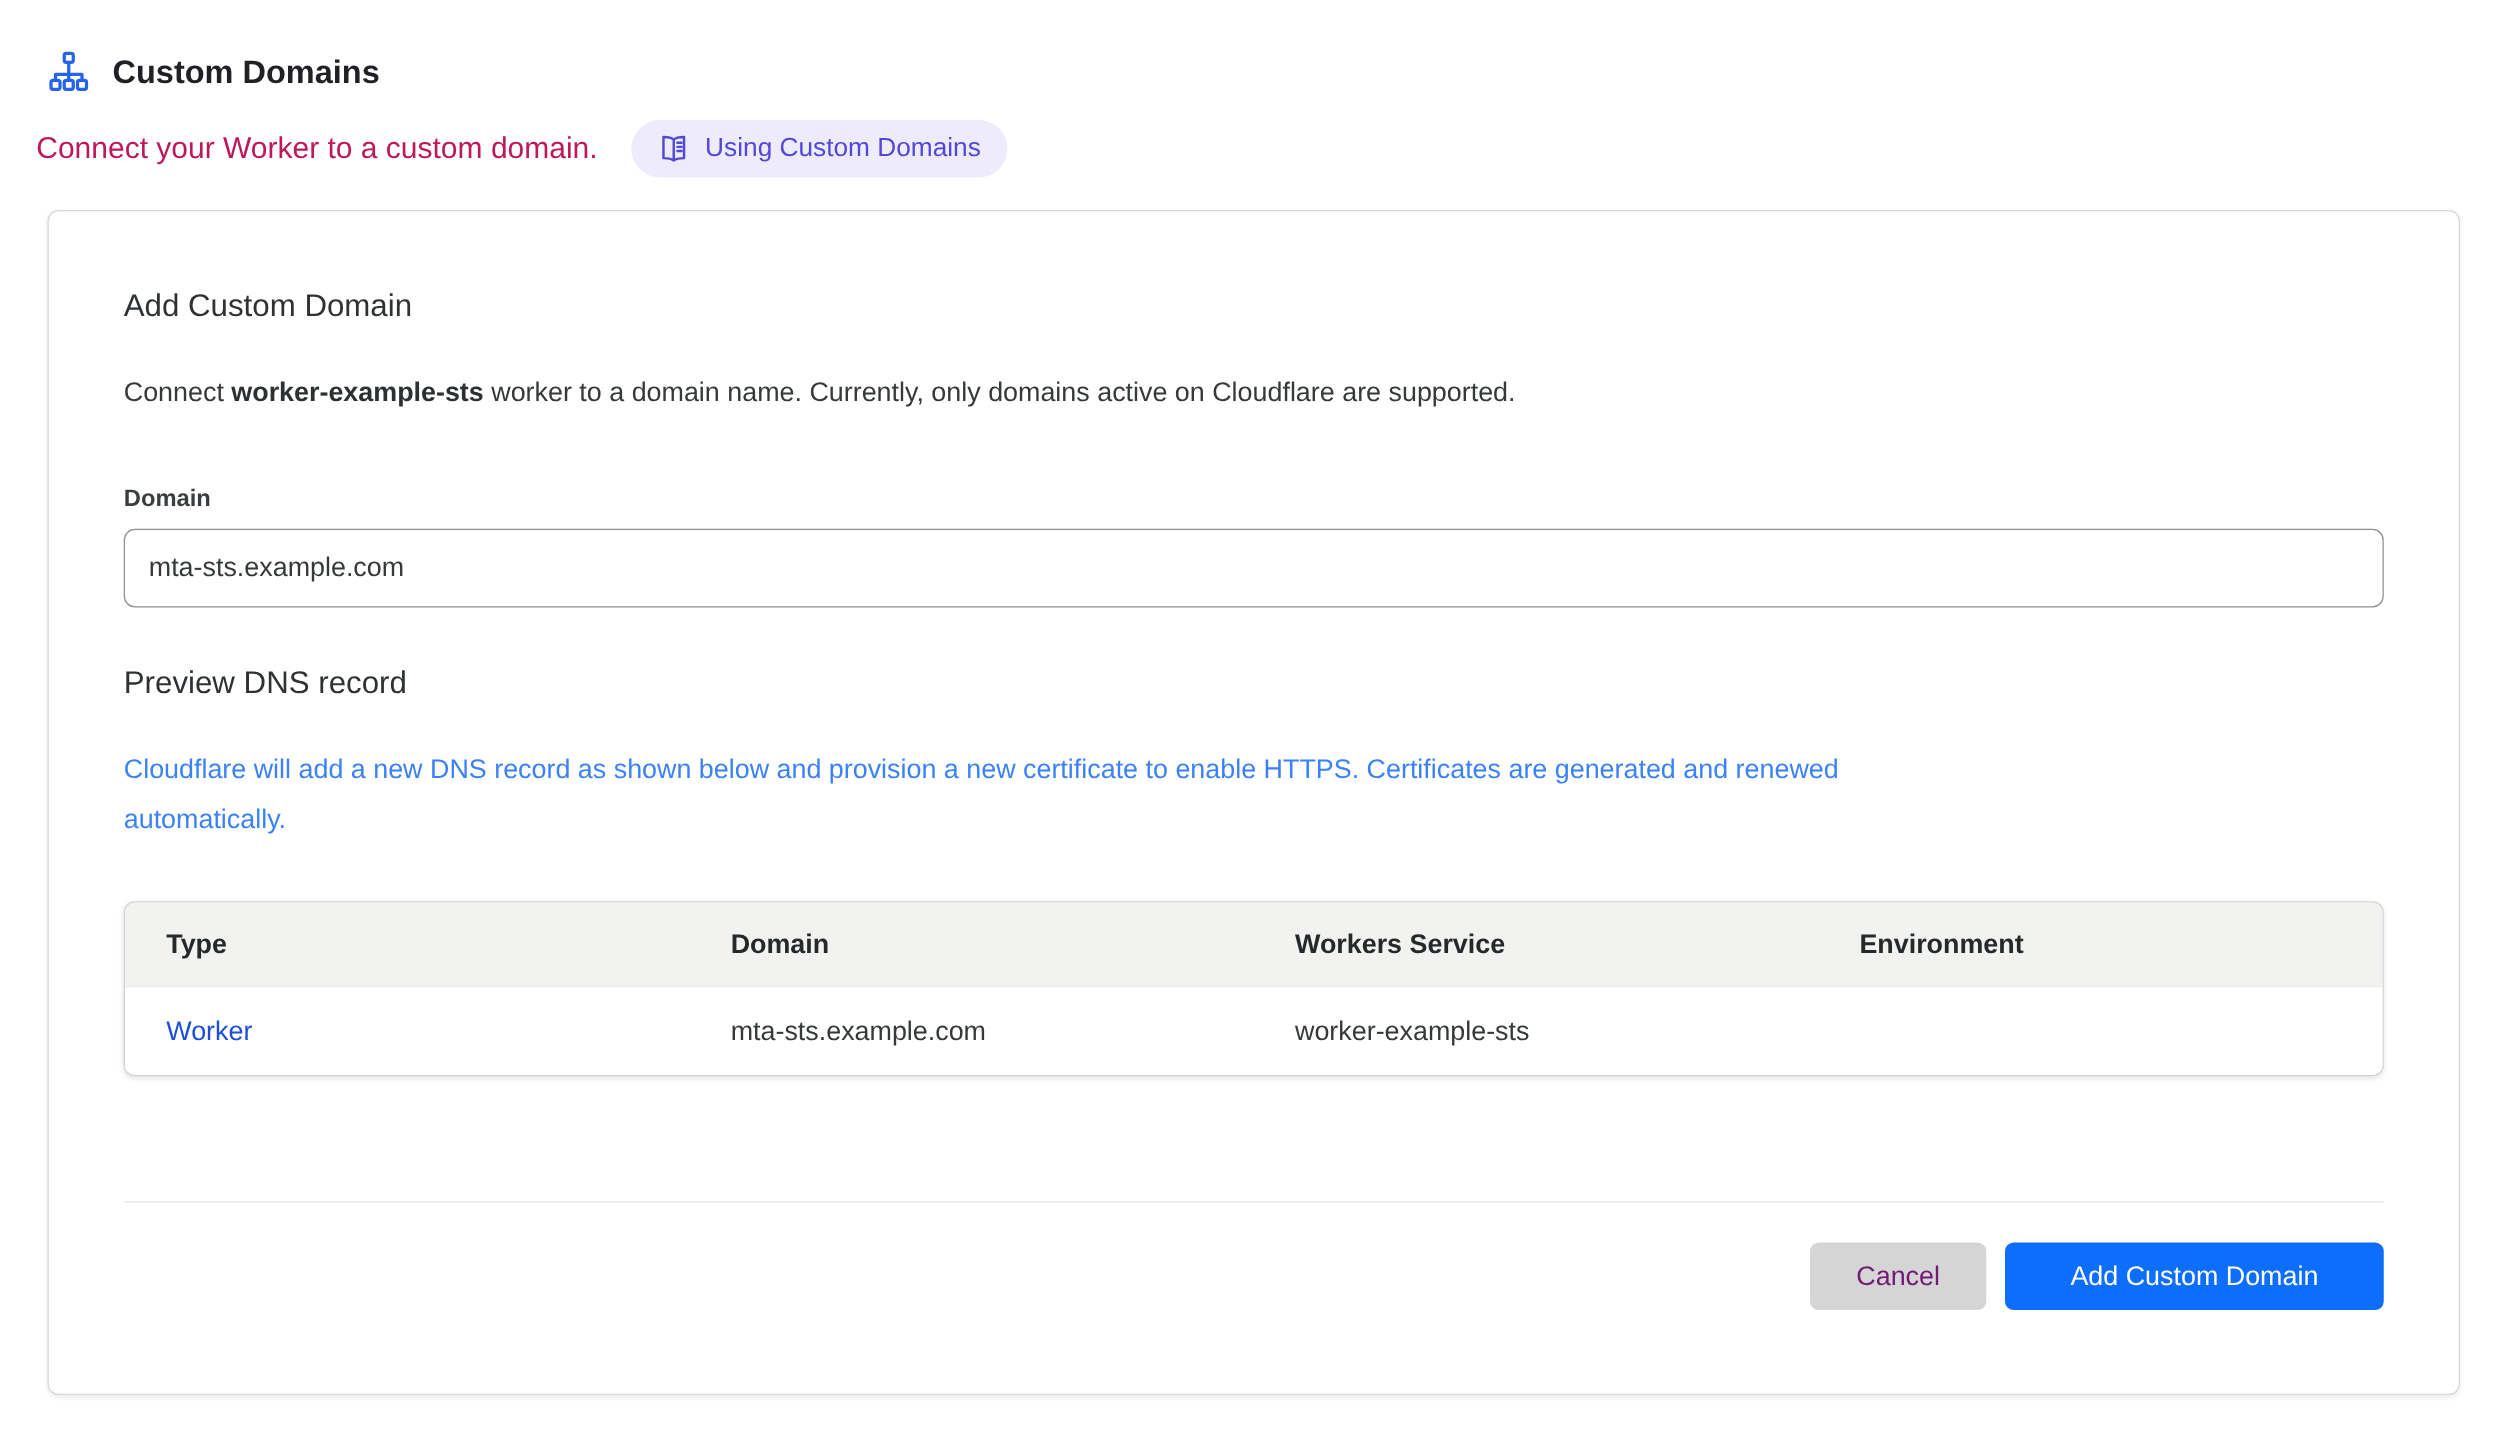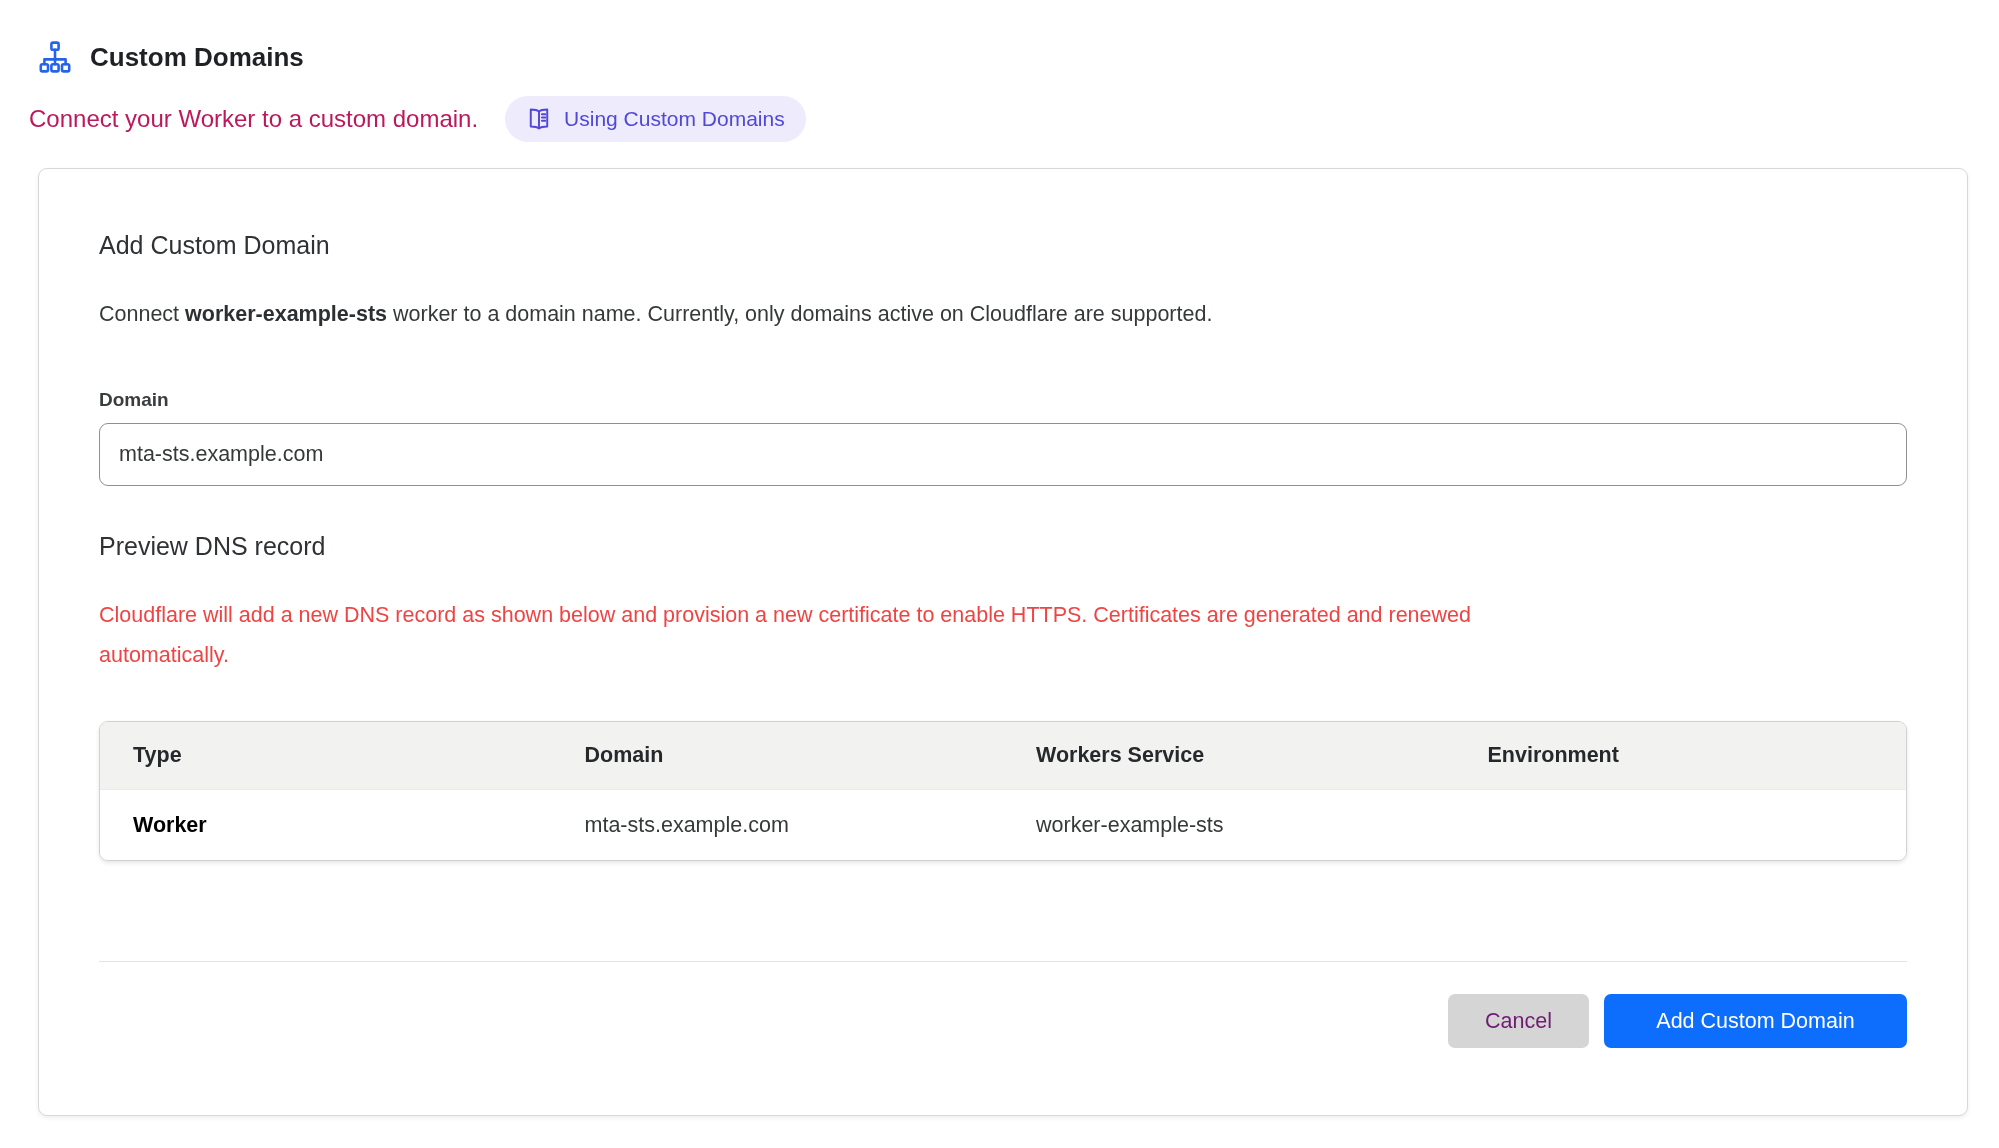--- a/index.html
+++ b/index.html
@@ -43,42 +43,42 @@
 
   .field-label { display:block; margin-top:62px; font-size:19px; font-weight:700; color:#3a3d3f; }
   .domain-input {
     display:block; margin-top:12px; width:100%; height:63px;
     border:1.6px solid #8f8f94; border-radius:9px;
     padding:0 19px; font-size:21.5px; color:#36393a;
     font-family:inherit; background:#fff; outline:none;
   }
 
   .preview-heading { margin-top:46px; }
-  .preview-desc { margin:34px 0 0; font-size:21.5px; line-height:40px; max-width:1470px; color:#ef4444; }
+  .preview-desc { margin:34px 0 0; font-size:21.5px; line-height:40px; max-width:1470px; color:#3b82f6; }
 
   .dns-table {
     margin-top:46px;
     border:1px solid #d2d2d6; border-radius:9px;
     overflow:hidden;
     box-shadow:0 2px 4px rgba(0,0,0,.10);
     background:#fff;
   }
   .thead {
     display:grid; grid-template-columns:repeat(4,1fr);
     background:#f2f2f1; height:68px; align-items:center;
     font-size:21.5px; font-weight:600; color:#26292c;
     border-bottom:1px solid #ebebec;
   }
   .trow {
     display:grid; grid-template-columns:repeat(4,1fr);
     background:#fff; height:70px; align-items:center;
     font-size:21.5px; color:#36393a;
   }
   .cell { padding:0 33px; white-space:nowrap; overflow:hidden; }
-  .trow .cell-type { font-weight:700; color:#000000; }
+  .trow .cell-type { font-weight:400; color:#1d4ed8; }
 
   .divider { margin-top:100px; border-top:1px solid #e4e4e6; height:0; }
 
   .actions { display:flex; justify-content:flex-end; align-items:center; gap:15px; margin-top:32px; }
   .btn {
     height:54px; border:none; border-radius:7px;
     font-size:21.5px; font-family:inherit; cursor:pointer;
     display:inline-flex; align-items:center; justify-content:center;
   }
   .btn-cancel { width:141px; background:#d5d5d5; color:#701a75; }

